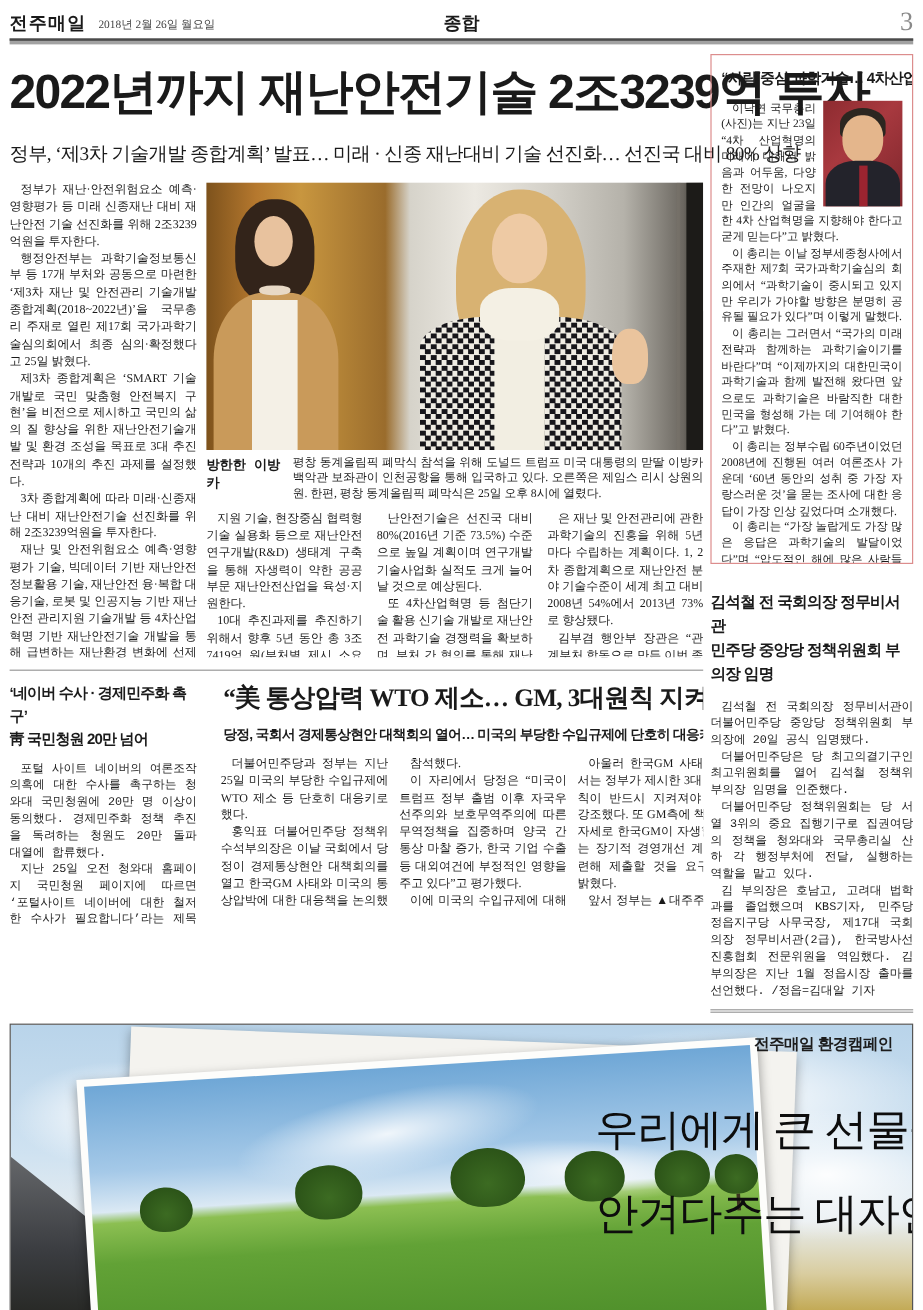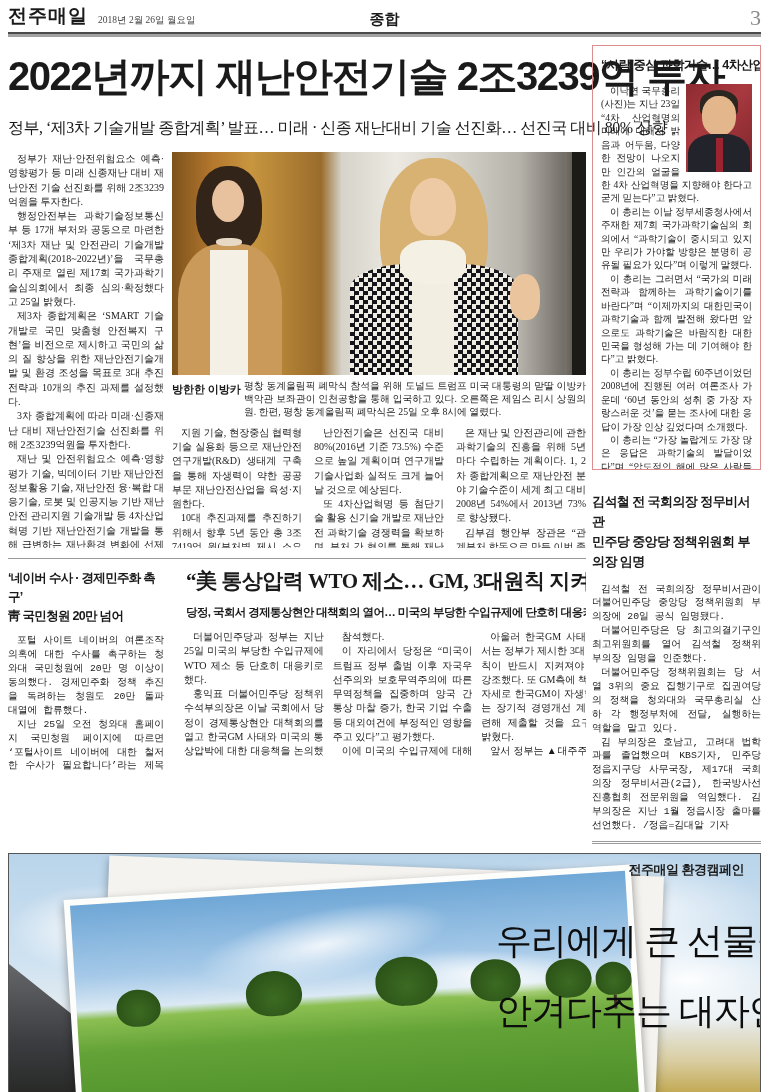--- a/index.html
+++ b/index.html
@@ -6,41 +6,41 @@
   html,body { margin:0; padding:0; }
   body {
     width:769px; height:1092px; overflow:hidden;
     background:#ffffff; color:#1a1a1a;
     font-family:"Liberation Serif", serif;
   }
   .page { width:769px; height:1092px; padding:5px 8px 0 8px; position:relative; }
 
   
   .hdr { display:flex; align-items:flex-end; height:24px; position:relative; }
-  .hdr .mast { font-family:"Liberation Sans",sans-serif; font-weight:bold; font-size:19px; letter-spacing:1px; }
+  .hdr .mast { font-family:"Liberation Sans",sans-serif; font-weight:bold; font-size:15px; letter-spacing:1px; }
   .hdr .date { font-size:9.5px; color:#444; margin-left:10px; padding-bottom:2px; }
   .hdr .sect { position:absolute; left:0; right:0; text-align:center; font-family:"Liberation Sans",sans-serif; font-weight:bold; font-size:15px; }
   .hdr .pageno { margin-left:auto; font-size:22px; color:#8a8a8a; font-family:"Liberation Serif",serif; line-height:1; }
   .hdr-rule { height:5px; background:#a2a2a2; border-top:2px solid #4a4a4a; margin-top:3px; }
 
   
   .content { display:flex; gap:6px; margin-top:8px; }
   .zone-left { width:578px; }
   .zone-right { width:169px; }
 
   
   .main-hl { font-family:"Liberation Sans",sans-serif; font-weight:800; font-size:40px; letter-spacing:-1.5px; margin:4px 0 14px 0; white-space:nowrap; }
   .main-sub { font-size:16px; letter-spacing:-0.5px; margin:0 0 13px 0; white-space:nowrap; }
   .main-body { display:flex; gap:8px; height:396px; overflow:hidden; }
   .mcol { font-size:10px; line-height:1.43; text-align:justify; overflow:hidden; }
   .mcol p, .scol p, .bcol p { margin:0; text-indent:9px; }
   .col-first { width:156px; flex:none; }
   .main-right { flex:1; display:flex; flex-direction:column; }
   .caption { display:flex; font-size:9.8px; line-height:1.35; margin:4px 0 7px 0; }
-  .caption .cap-title { font-family:Liberation Serif, serif; font-weight:bold; font-size:11px; flex:none; width:72px; padding-top:3px; }
+  .caption .cap-title { font-family:Liberation Mono, monospace; font-weight:bold; font-size:11px; flex:none; width:72px; padding-top:3px; }
   .caption .cap-text { text-align:justify; }
   .threecols { display:flex; gap:12px; flex:1; overflow:hidden; }
   .threecols .mcol { flex:1; }
 
   
   .photo { position:relative; height:223px; overflow:hidden; flex:none;
     background:linear-gradient(90deg,#7d521c 0%,#b5782e 10%,#c8963f 19%,#9a6c2c 36%,#d6d3ca 41%,#ece9e2 54%,#d2cfc7 70%,#b5b2aa 84%,#6b6760 96%,#23211e 100%); }
   .fig { position:absolute; }
   .w-hair { left:24px; top:14px; width:66px; height:86px; background:#33241a; border-radius:46% 46% 40% 40%; }
   .w-face { left:40px; top:28px; width:32px; height:42px; background:#e8c29e; border-radius:50%; }

